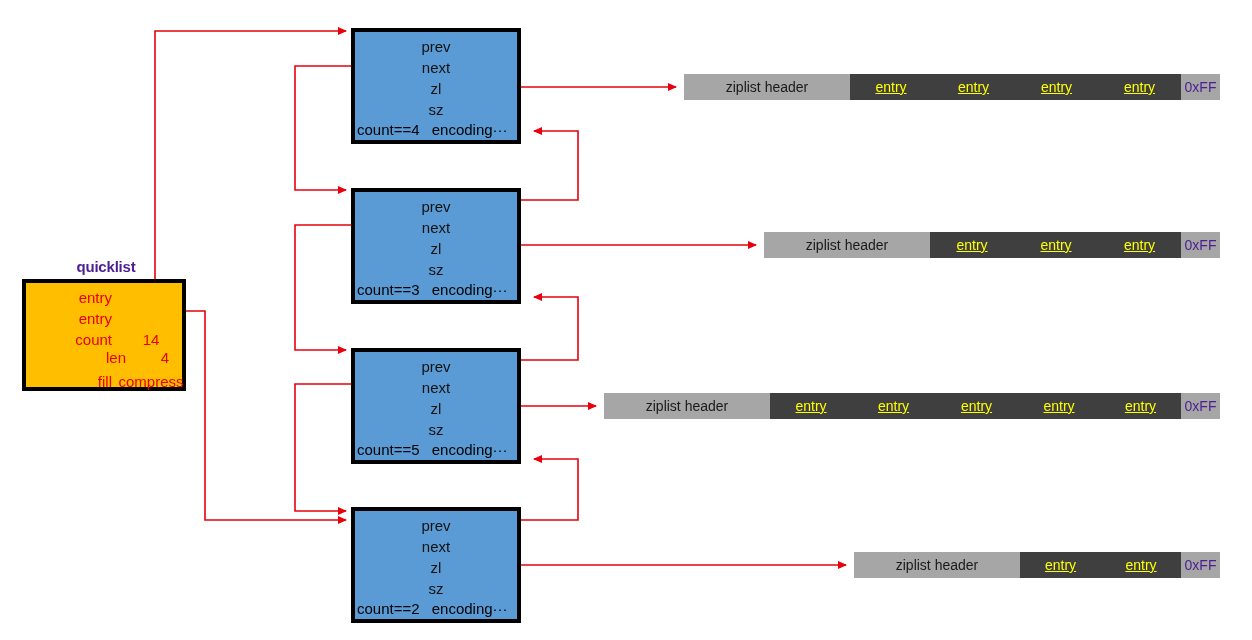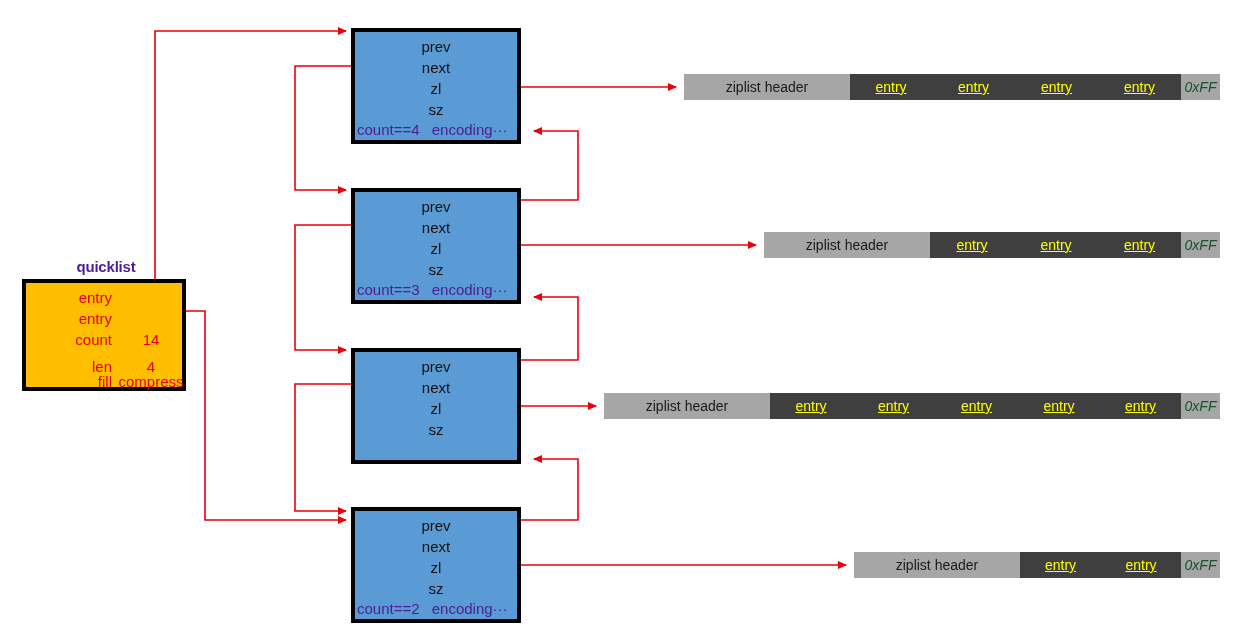--- a/index.html
+++ b/index.html
@@ -97,21 +97,21 @@
     height: 21px;
   }
   .node .bottom {
     position: absolute;
     left: 0;
     bottom: 0;
     width: 162px;
     height: 21px;
     line-height: 21px;
     font-size: 15px;
-    color: #4c1d95;
+    color: #000000;
     text-align: left;
     padding-left: 2px;
     box-sizing: border-box;
     white-space: nowrap;
     overflow: hidden;
   }
   .node .bottom .enc {
     margin-left: 8px;
   }
 
@@ -135,26 +135,25 @@
     background: #3f3f3f;
     color: #ffff00;
     display: flex;
     align-items: center;
     justify-content: center;
     white-space: nowrap;
     text-decoration: underline;
   }
   .zl .end {
     background: #a6a6a6;
-    color: #14532d;
+    color: #4c1d95;
     display: flex;
     align-items: center;
     justify-content: center;
     white-space: nowrap;
-    font-style: italic;
   }
 </style>
 </head>
 <body>
 
 <div id="canvas">
 
   <svg class="wires" viewBox="0 0 1252 640">
     <defs>
       <marker id="ah" markerWidth="9" markerHeight="9" refX="8" refY="4.5" orient="auto" markerUnits="userSpaceOnUse">
@@ -192,21 +191,21 @@
     <div class="ql-row single" style="top:4px;">
       <span class="lab">entry</span>
     </div>
     <div class="ql-row single" style="top:25px;">
       <span class="lab">entry</span>
     </div>
     <div class="ql-row" style="top:46px;">
       <span class="lab">count</span>
       <span class="val">14</span>
     </div>
-    <div class="ql-row" style="top:73px;">
+    <div class="ql-row" style="top:64px;margin-left:14px;">
       <span class="lab">len</span>
       <span class="val">4</span>
     </div>
     <div class="ql-row" style="top:88px;">
       <span class="lab">fill</span>
       <span class="val">compress</span>
     </div>
   </div>
 
   <div class="node" style="left:351px; top:28px;">
@@ -229,20 +228,24 @@
       <span>count==3</span>
       <span class="enc">encoding···</span>
     </div>
   </div>
 
   <div class="node" style="left:351px; top:348px;">
     <div class="fld" style="top:4px;">prev</div>
     <div class="fld" style="top:25px;">next</div>
     <div class="fld" style="top:46px;">zl</div>
     <div class="fld" style="top:67px;">sz</div>
+    <div class="bottom">
+      <span>count==5</span>
+      <span class="enc">encoding···</span>
+    </div>
   </div>
 
   <div class="node" style="left:351px; top:507px;">
     <div class="fld" style="top:4px;">prev</div>
     <div class="fld" style="top:25px;">next</div>
     <div class="fld" style="top:46px;">zl</div>
     <div class="fld" style="top:67px;">sz</div>
     <div class="bottom">
       <span>count==2</span>
       <span class="enc">encoding···</span>

